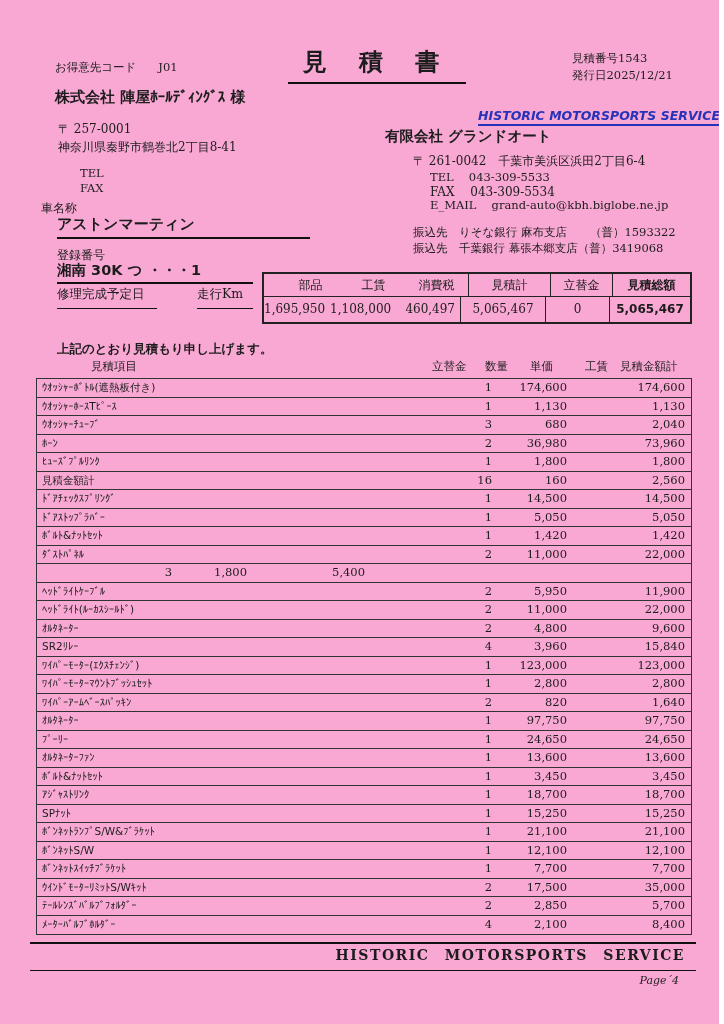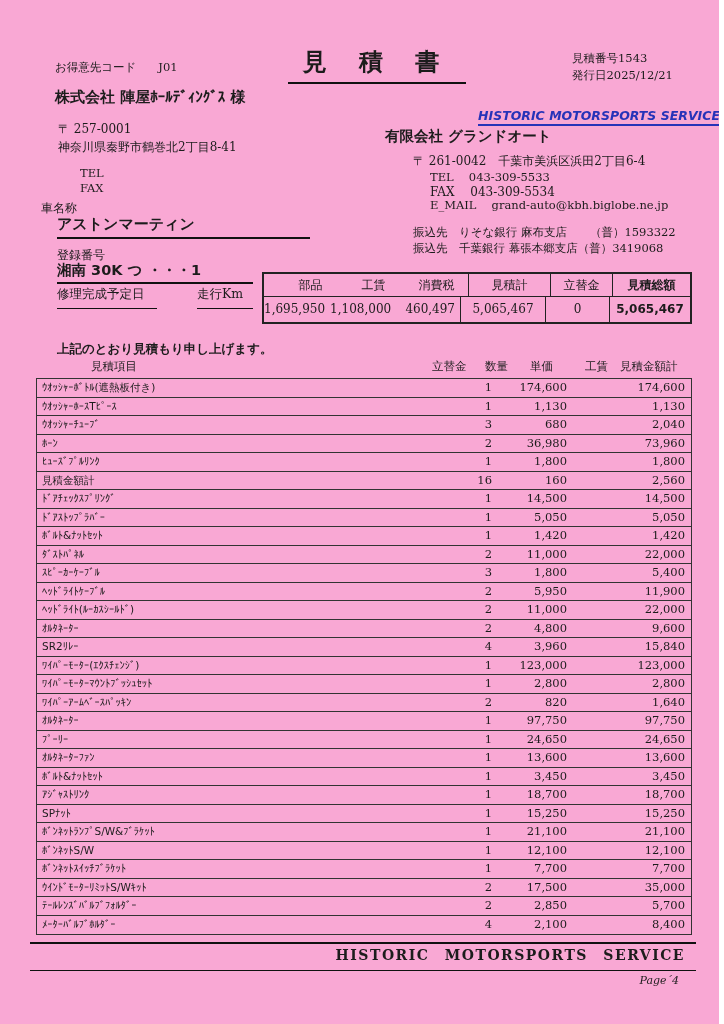--- a/index.html
+++ b/index.html
@@ -256,21 +256,20 @@
       </div>
       <div class="irow">
         <span class="cell c-name">ﾀﾞｽﾄﾊﾟﾈﾙ</span>
         <span class="cell c-adv"></span>
         <span class="cell c-qty">2</span>
         <span class="cell c-unit">11,000</span>
         <span class="cell c-labor"></span>
         <span class="cell c-amt">22,000</span>
       </div>
       <div class="irow">
-        <span class="cell c-name">ｽﾋﾟｰｶｰｹｰﾌﾞﾙ</span>
         <span class="cell c-adv"></span>
         <span class="cell c-qty">3</span>
         <span class="cell c-unit">1,800</span>
         <span class="cell c-labor"></span>
         <span class="cell c-amt">5,400</span>
       </div>
       <div class="irow">
         <span class="cell c-name">ﾍｯﾄﾞﾗｲﾄｹｰﾌﾞﾙ</span>
         <span class="cell c-adv"></span>
         <span class="cell c-qty">2</span>

